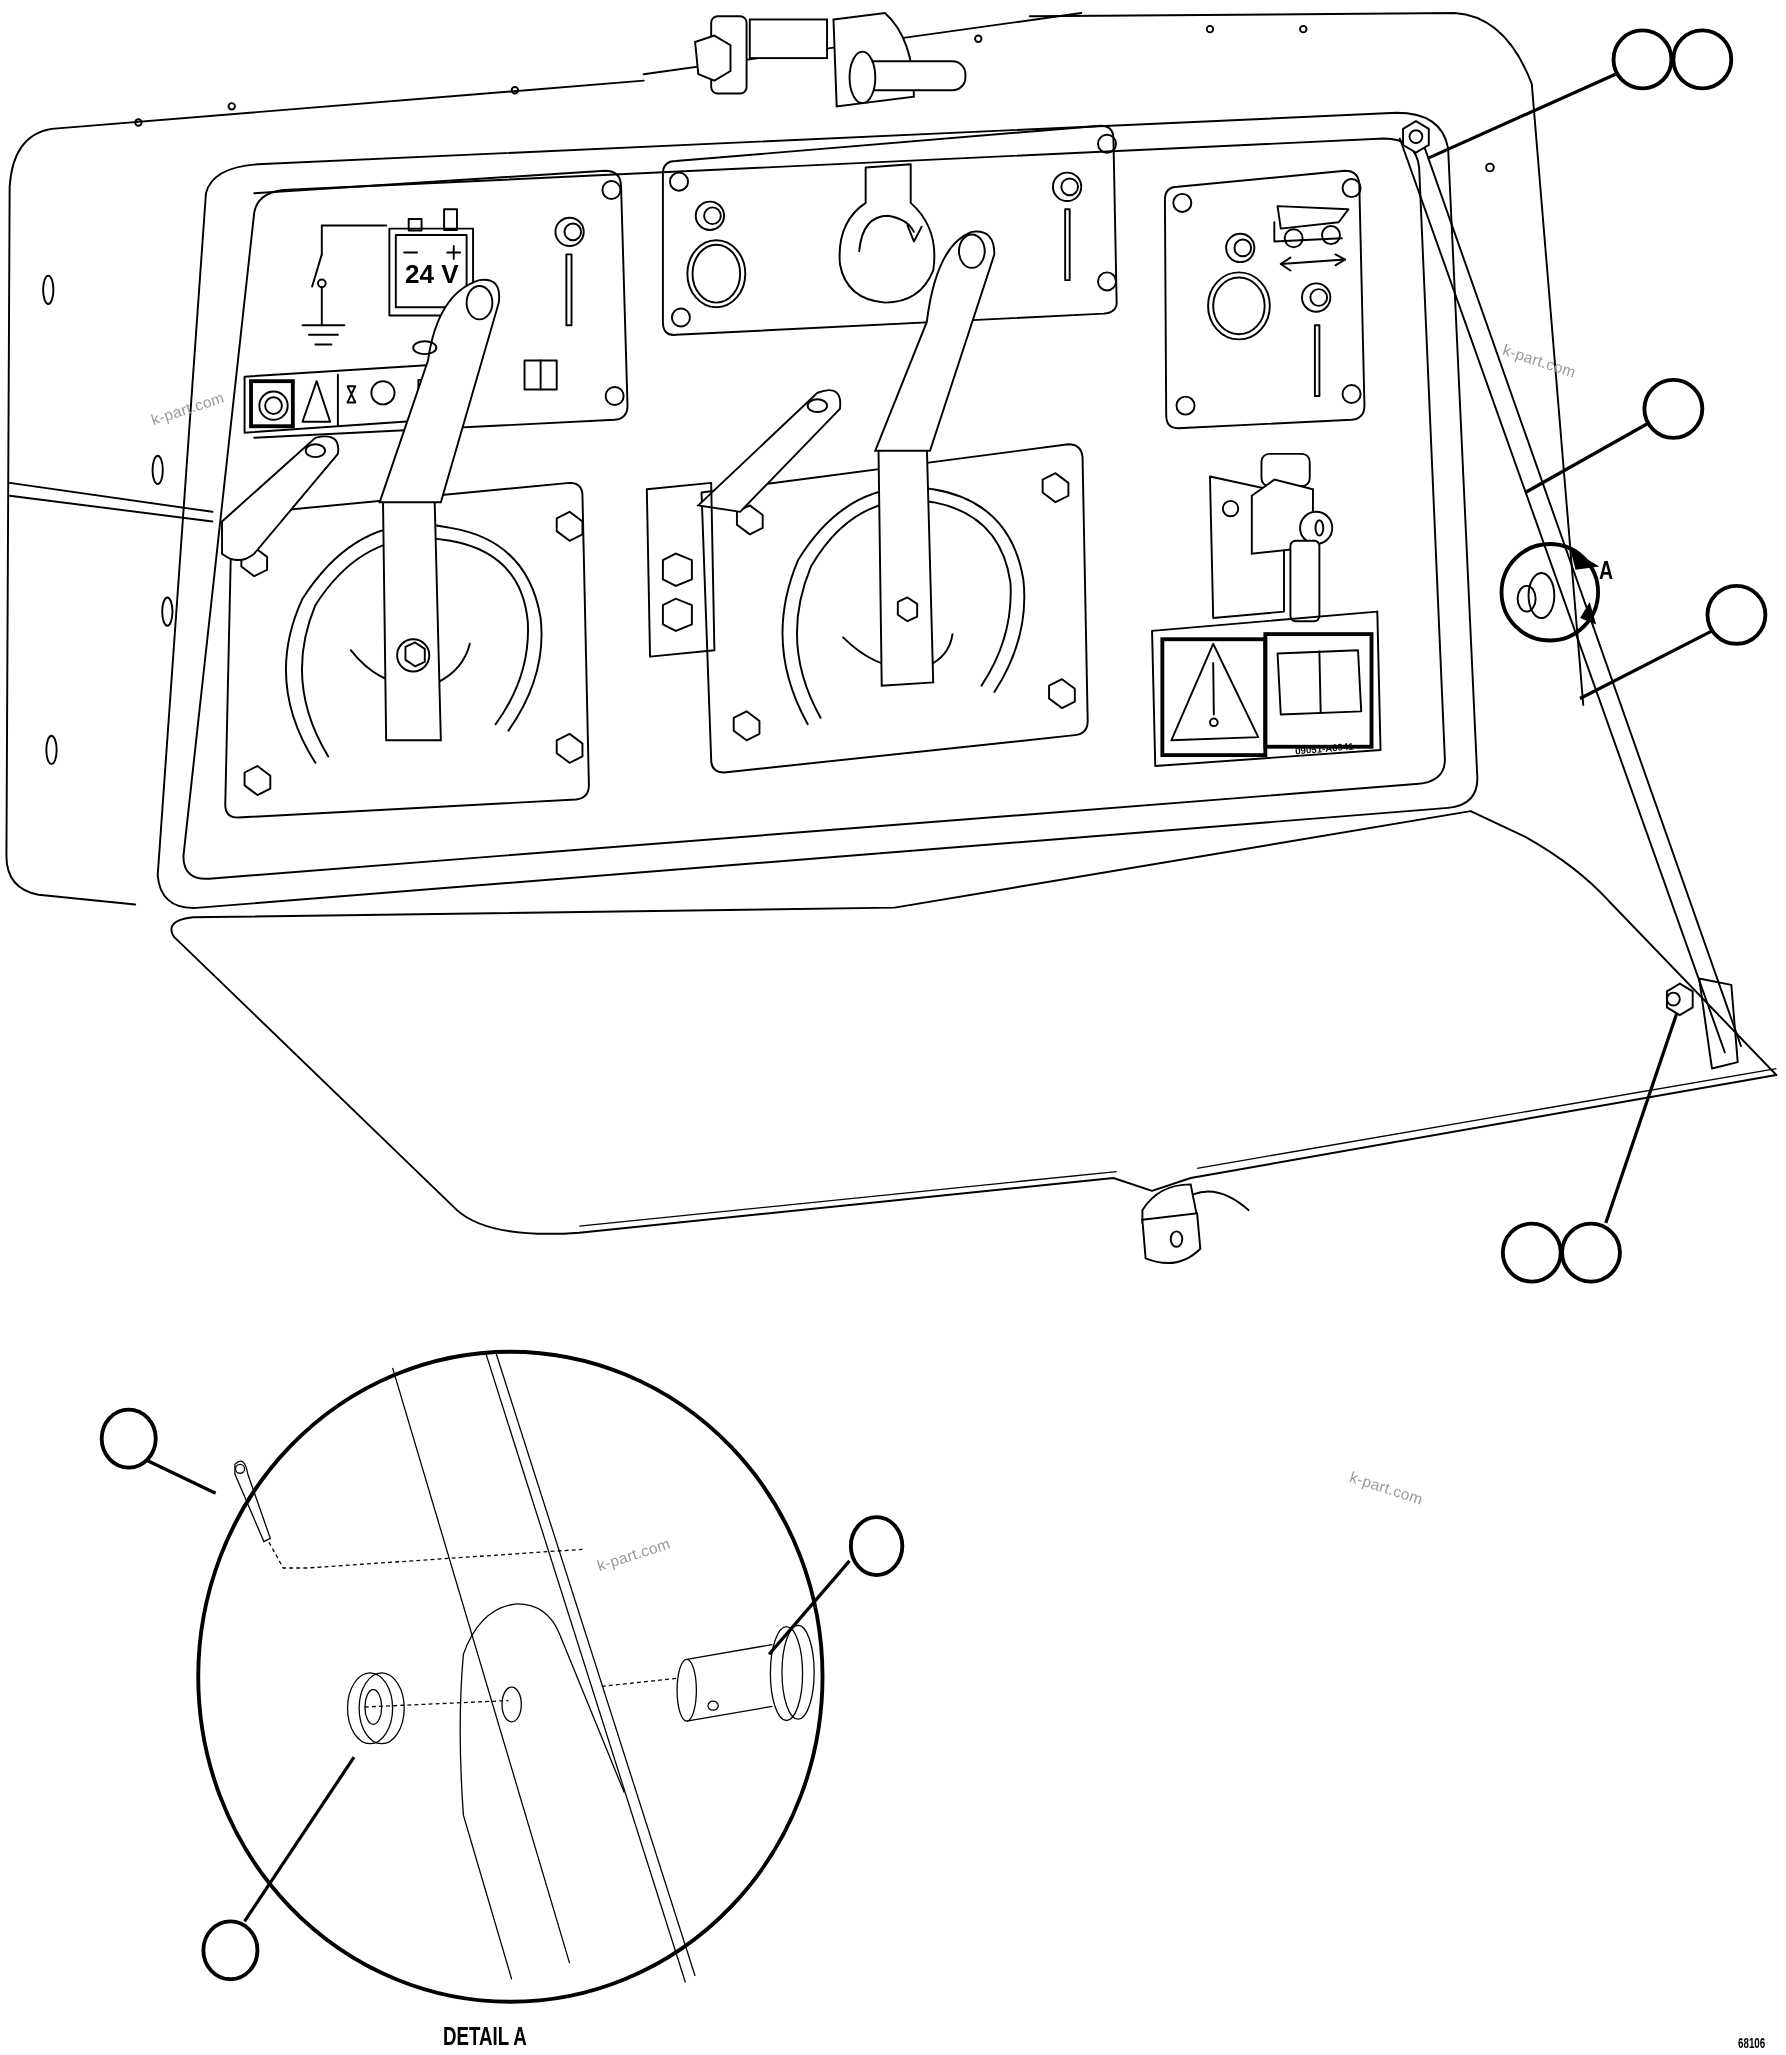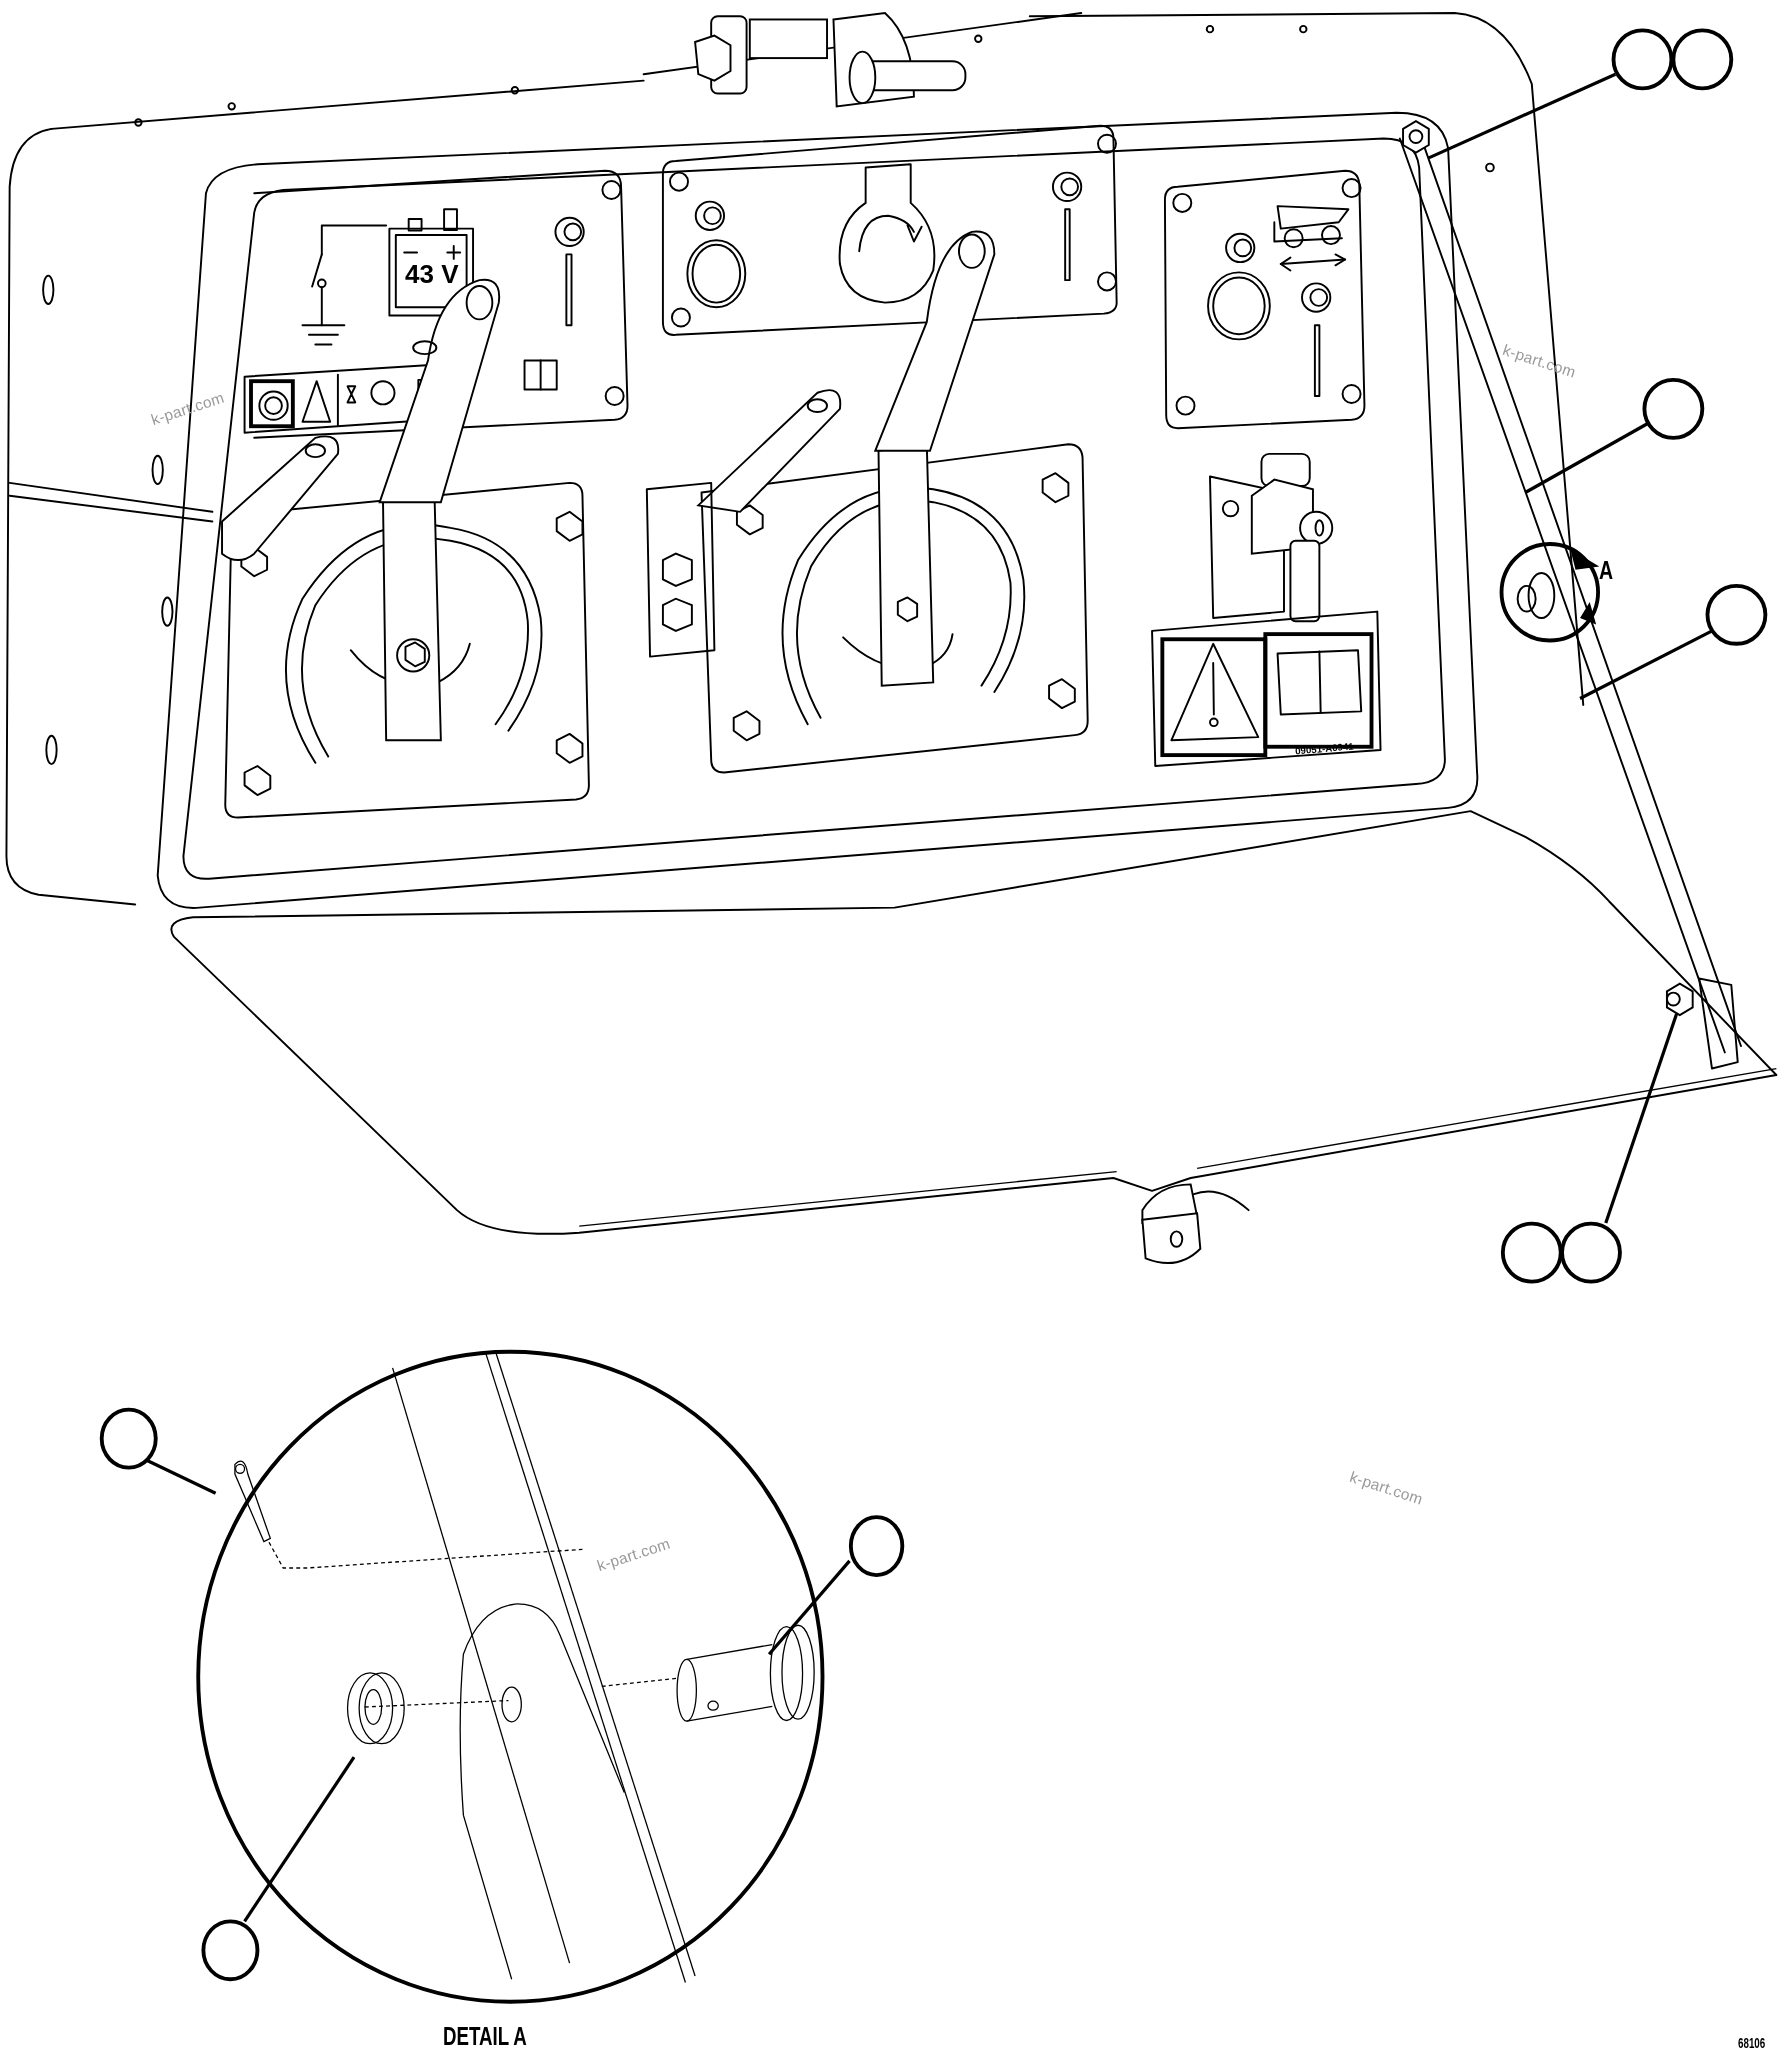--- a/index.html
+++ b/index.html
@@ -310,21 +310,21 @@
 
     <line class="leader" x1="335" y1="2320" x2="210" y2="2260"></line>
     <ellipse class="callout" cx="200" cy="2235" rx="42" ry="45"></ellipse>
     <line class="leader" x1="1195" y1="2570" x2="1320" y2="2425"></line>
     <ellipse class="callout" cx="1362" cy="2402" rx="40" ry="45"></ellipse>
     <line class="leader" x1="550" y1="2730" x2="380" y2="2985"></line>
     <ellipse class="callout" cx="358" cy="3030" rx="42" ry="45"></ellipse>
   </g>
 </svg>
 
-<div class="volt" id="volt-label">43 V</div>
+<div class="volt" id="volt-label">24 V</div>
 <div class="partno" id="decal-partno">09051-A0941</div>
 <div class="label-txt" id="detail-letter">A</div>
 <div class="label-txt" id="detail-title">DETAIL A</div>
 <div class="label-txt" id="fig-number">68106</div>
 
 <div class="wm up" style="left:149px;top:412px;">k-part.com</div>
 <div class="wm" style="left:1506px;top:341px;">k-part.com</div>
 <div class="wm" style="left:1353px;top:1468px;">k-part.com</div>
 <div class="wm up" style="left:595px;top:1558px;">k-part.com</div>
 

